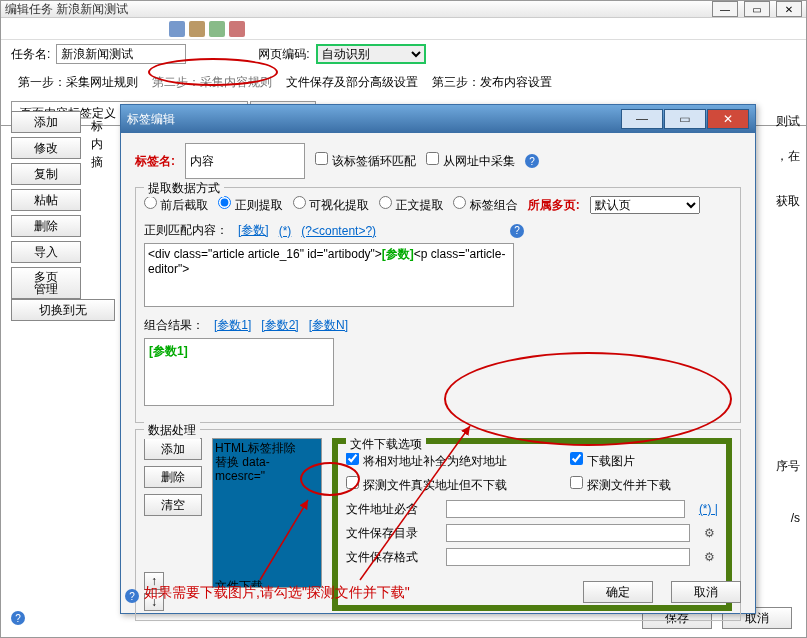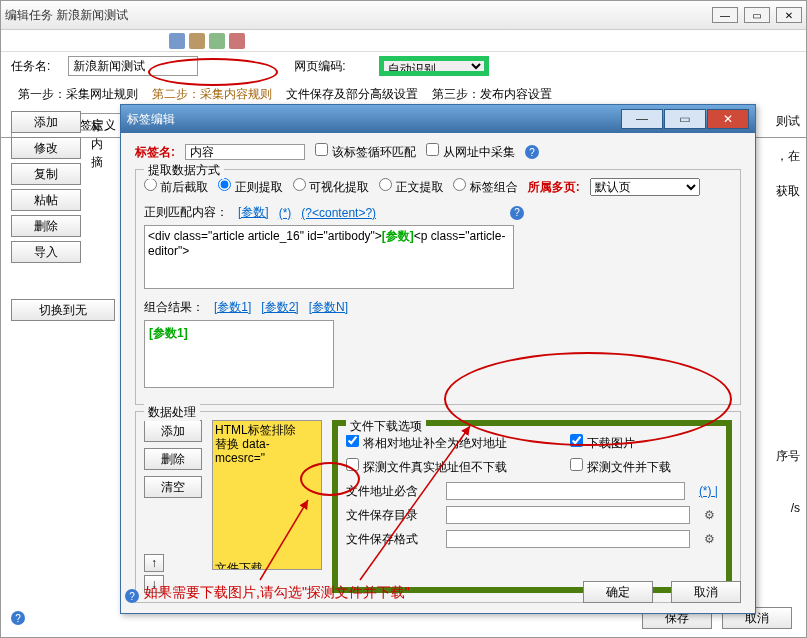--- a/index.html
+++ b/index.html
@@ -1,34 +1,34 @@
 <!DOCTYPE html>
 <html><head>
 <meta charset="utf-8">
 <style>
 * { box-sizing: border-box; margin: 0; padding: 0; font-family: "Microsoft YaHei", SimSun, Arial, sans-serif; font-size: 12px; }
 body { background: #f0f0f0; width: 807px; height: 638px; position: relative; overflow: hidden; }
 
 .main-window { position: absolute; left: 0; top: 0; width: 807px; height: 638px; background: #fff; border: 1px solid #999; }
-.titlebar { height: 16px; background: linear-gradient(#fdfdfd,#e8e8e8); border-bottom: 1px solid #ccc; display: flex; align-items: center; padding: 14px 4px; }
+.titlebar { height: 16px; background: linear-gradient(#fdfdfd,#e8e8e8); border-bottom: 1px solid #ccc; display: flex; align-items: center; padding: 8px 4px; }
 .titlebar .title { flex: 1; color: #333; font-size: 12px; }
 .win-btns { display: flex; gap: 6px; }
 .win-btn { width: 26px; height: 16px; border: 1px solid #888; background: #f4f4f4; display: flex; align-items: center; justify-content: center; font-size: 10px; cursor: default; }
 
 .toolbar-row { height: 22px; border-bottom: 1px solid #ddd; display:flex; align-items:center; padding:0 4px; gap:4px; color:#777; }
 .toolbar-row .ico { width:16px; height:16px; background:#79c; border-radius:2px; }
 
-.form-row { display:flex; align-items:center; gap:18px; padding:4px 10px; }
+.form-row { display:flex; align-items:center; gap:6px; padding:4px 10px; }
 .form-row label { color:#000; }
 .form-row input[type=text] { border:1px solid #999; height:20px; padding:0 4px; }
-.form-row select { border:5px solid #22c55e; height:20px;margin-left:15px; }
+.form-row select { border:2px solid #22c55e; height:20px; }
 
 .steps { display:flex; align-items:center; padding:2px 10px; }
 .step { padding:3px 6px; color:#000; cursor:default; border:1px solid transparent; }
-.step.active { color:#a16207; }
+.step.active { color:#737373; }
 
 .tab-strip { display:flex; align-items:flex-end; padding:0 10px; margin-top:4px; border-bottom:1px solid #999; }
 .tab { padding:3px 8px; border:1px solid #999; border-bottom:none; background:#f4f4f4; margin-right:2px; cursor:default; }
 .tab.active { background:#fff; }
 .tab .hint { color:#333; }
 
 .side-panel { position:absolute; left:10px; top:110px; width:70px; display:flex; flex-direction:column; gap:4px; }
 .side-panel .btn { height:22px; border:1px solid #888; background:linear-gradient(#fff,#e8e8e8); display:flex; align-items:center; justify-content:center; cursor:default; }
 .side-panel .big { height:32px; display:flex; flex-direction:column; line-height:12px; font-size:11px; }
 
@@ -59,21 +59,21 @@
 .fieldset .legend { position:absolute; top:-8px; left:8px; background:#f4f4f4; padding:0 4px; }
 
 .result-box { border:1px solid #999; background:#fff; width:190px; height:68px; padding:4px; color:#0a0; font-weight:bold; overflow:hidden; }
 
 .dlg-footer { position:absolute; right:14px; bottom:10px; display:flex; gap:18px; }
 
 .data-proc { display:flex; gap:10px; }
 .proc-left { width:58px; display:flex; flex-direction:column; gap:6px; }
 .proc-left .btn { height:22px; border:1px solid #888; background:linear-gradient(#fff,#e8e8e8); display:flex; align-items:center; justify-content:center; cursor:default; }
 .proc-left .small { width:20px; height:18px; display:inline-flex; }
-.proc-list { width:110px; height:150px; border:1px solid #999; background:#fde047; padding:2px; line-height:14px; font-size:11px; overflow:hidden; }
+.proc-list { width:110px; height:150px; border:1px solid #999; background:#0369a1; padding:2px; line-height:14px; font-size:11px; overflow:hidden; }
 
 .dl-group { flex:1; border:6px solid #4d7c0f; padding:8px; position:relative; }
 .dl-group .legend { position:absolute; top:-8px; left:8px; background:#f4f4f4; padding:0 4px; }
 .dl-row { display:flex; align-items:center; gap:14px; margin-bottom:6px; }
 .dl-row input[type=text] { flex:1; border:1px solid #999; height:18px; }
 
 .annot { position:absolute; color:#c00; font-size:14px; }
 .arrow { position:absolute; pointer-events:none; }
 
 .ellipse { position:absolute; border:2px solid #c00; border-radius:50%; pointer-events:none; }
@@ -128,34 +128,38 @@
     <div class="tab">规则测试</div>
   </div>
 
   <div class="side-panel">
     <div class="btn">添加</div>
     <div class="btn">修改</div>
     <div class="btn">复制</div>
     <div class="btn">粘帖</div>
     <div class="btn">删除</div>
     <div class="btn">导入</div>
+    <div class="btn big">
+      <span>多页</span>
+      <span>管理</span>
+    </div>
   </div>
   <div class="switch-btn">切换到无</div>
 
   <div style="position:absolute; left:90px; top:116px; line-height:18px;">
     <div>标</div>
     <div>内</div>
     <div>摘</div>
   </div>
 
 
   <div class="right-fragments">
     <span>则试</span>
     <span>，在</span>
-    <span style="">获取</span>
+    <span style="margin-top:10px">获取</span>
     <span style="margin-top:230px">序号</span>
     <span style="margin-top:18px">/s</span>
   </div>
 
   <span class="qmark" style="position:absolute; left:10px; bottom:12px;">?</span>
 
   <div class="bottom-btns">
     <div class="btn">保存</div>
     <div class="btn">取消</div>
   </div>
@@ -167,21 +171,21 @@
     <div class="wb">
       <div class="wbtn">—</div>
       <div class="wbtn">▭</div>
       <div class="wbtn close">✕</div>
     </div>
   </div>
   <div class="dlg-body">
 
     <div class="row">
       <span class="red">标签名:</span>
-      <input type="text" style="width: 120px; border: 1px solid rgb(153, 153, 153); height: 16px; padding: 0px 4px;" value="内容">
+      <input type="text" style="width: 120px; border: 1px solid rgb(153, 153, 153); height: 36px; padding: 0px 4px;" value="内容">
       <label><input type="checkbox" class="cb" style=""><span>该标签循环匹配</span></label>
       <label><input type="checkbox" class="cb" style=""><span>从网址中采集</span></label>
       <span class="qmark">?</span>
     </div>
 
 
     <div class="fieldset">
       <span class="legend">提取数据方式</span>
       <div class="row">
         <label><input type="radio" name="m" style=""> <span>前后截取</span></label>

